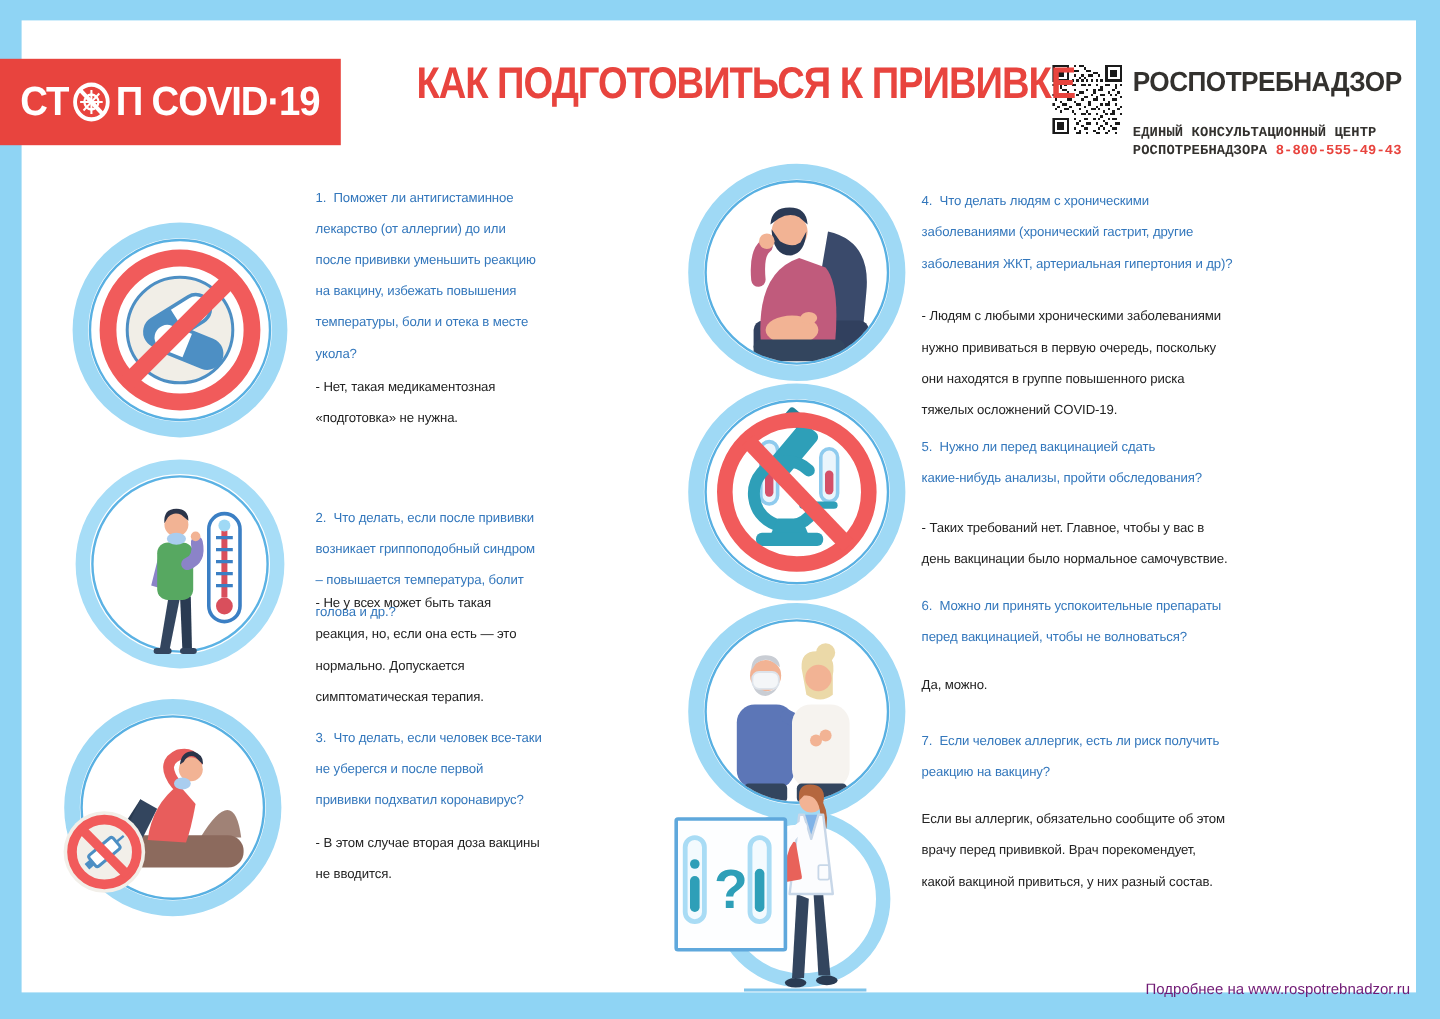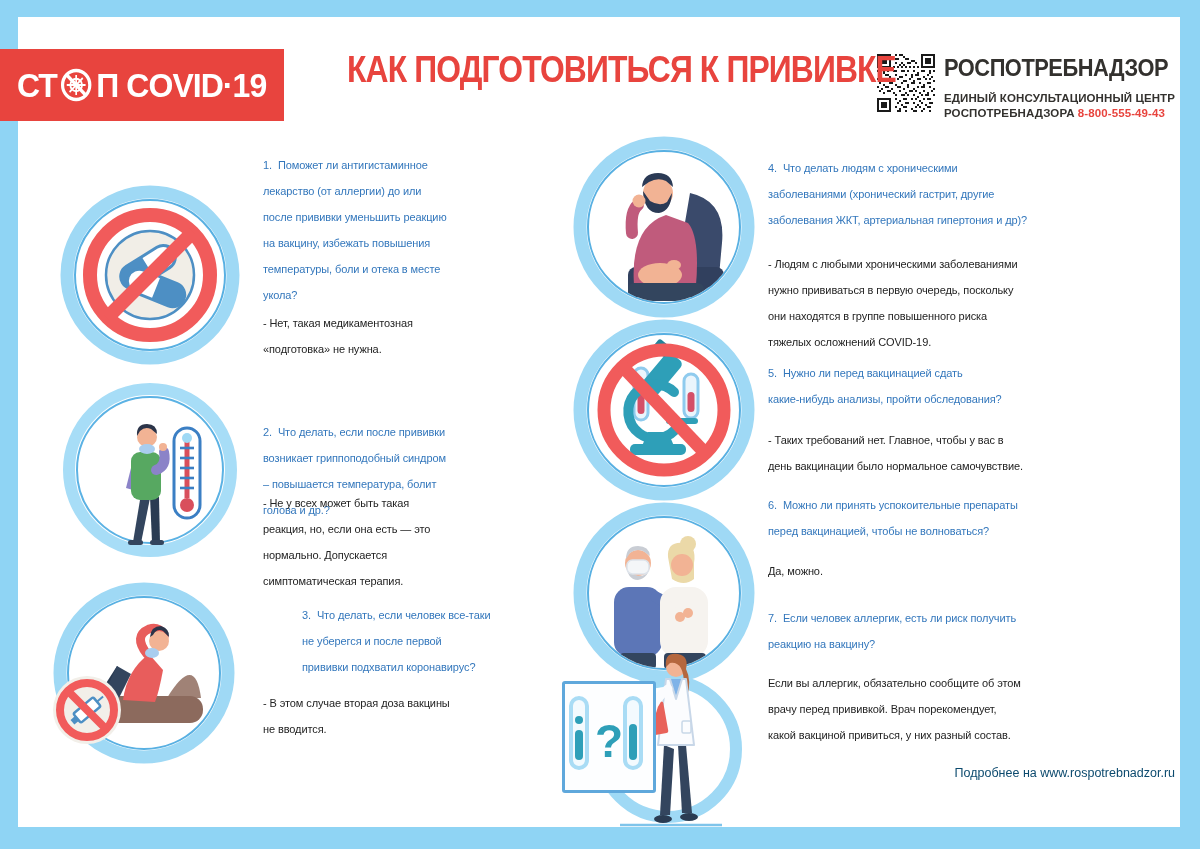--- a/index.html
+++ b/index.html
@@ -13,45 +13,45 @@
   .banner-inner{display:flex;align-items:center;gap:1px;transform:scaleX(.94);}
   .banner-inner span{color:#fff;font-weight:bold;font-size:34px;letter-spacing:-1px;white-space:pre;}
   .virus-sign{margin:0 1px;}
   .title{position:absolute;left:347px;top:49px;height:72px;display:flex;z-index:3;}
   .title span{color:#E8443E;font-weight:bold;font-size:37px;letter-spacing:-1px;
               transform:scaleX(.86);transform-origin:left center;white-space:nowrap;}
   .qr{position:absolute;left:877px;top:54px;width:58px;height:58px;}
   .org{position:absolute;left:944px;top:55px;width:250px;}
   .org-name{font-size:23px;font-weight:bold;color:#33312E;letter-spacing:-.5px;
             transform:scaleX(.95);transform-origin:left center;white-space:nowrap;}
-  .org-sub{margin-top:9px;font-size:11.5px;font-weight:bold;color:#33312E;line-height:15px;
-           letter-spacing:.1px;white-space:nowrap;}
+  .org-sub{margin-top:21px;font-size:11.5px;font-weight:bold;color:#33312E;line-height:15px;
+           letter-spacing:.1px;white-space:nowrap;font-family:Liberation Mono, monospace;}
   .phone{color:#E8443E;text-align:center;}
 
   
   .txt{position:absolute;white-space:pre-wrap;font-size:11px;line-height:26px;letter-spacing:-.1px;}
   .q{color:#3377BC;}
   .a{color:#232323;}
   .c1{left:263px;width:318px;}
   .c2{left:768px;width:436px;}
   .q1{top:152px;}.a1{top:310px;}
   .q2{top:378px;margin-top:41px;}.a2{top:490px;}
-  .q3{top:602px;margin-left:39px;}.a3{top:690px;}
+  .q3{top:602px;}.a3{top:690px;}
   .q4{top:155px;}.a4{top:251px;}
   .q5{top:360px;}.a5{top:427px;}
   .q6{top:492px;}.a6{top:558px;}
   .q7{top:605px;}.a7{top:670px;}
 
   .ill{position:absolute;}
   .card{position:absolute;left:562px;top:681px;width:88px;height:106px;background:#FDFEFF;
         border:3px solid #5FA8DC;border-radius:3px;z-index:4;}
   .card svg{position:absolute;left:0;top:0;}
   .card-q{position:absolute;left:50%;top:54%;transform:translate(-50%,-50%);
           font-size:46px;font-weight:bold;color:#2E9FB8;}
-  .footer{position:absolute;right:25px;top:766px;font-size:12.5px;color:#0c4a6e;}
+  .footer{position:absolute;right:25px;top:817px;font-size:12.5px;color:#701a75;}
 </style>
 </head>
 <body>
 
 <div class="poster">
   <div class="sheet"></div>
 
   <div class="banner">
     <div class="banner-inner">
       <span>СТ</span>

